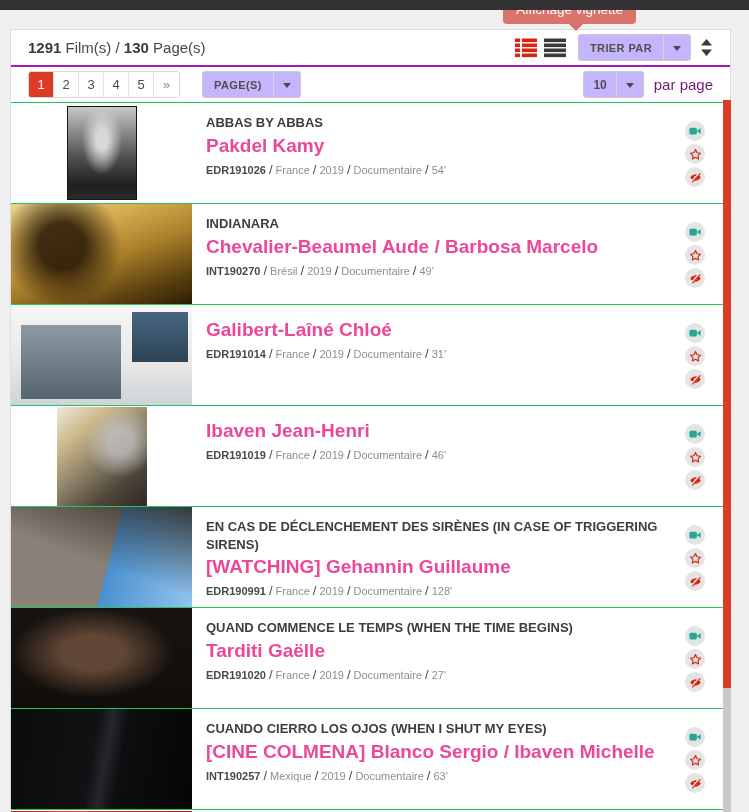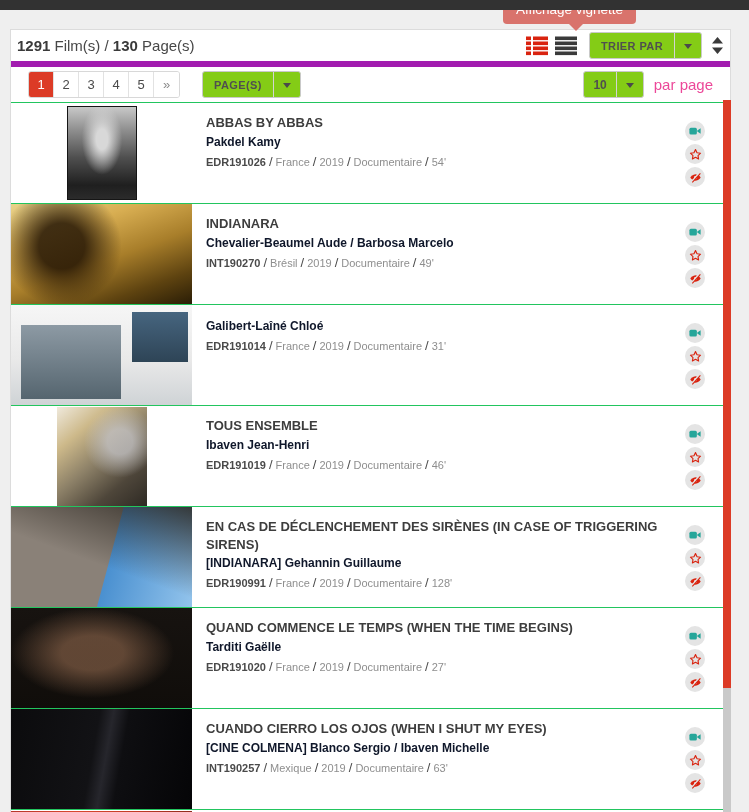--- a/index.html
+++ b/index.html
@@ -9,54 +9,54 @@
   .navbar { position:absolute; left:0; top:0; width:749px; height:10px; background:#323232; z-index:3; }
 
   .tooltip { position:absolute; left:503px; top:-7px; z-index:1; background:#d9736c; color:#fff;
              font-size:13.5px; padding:9px 13px 7px; border-radius:4px; white-space:nowrap; }
   .tooltip:after { content:""; position:absolute; top:100%; left:66px;
                    border:7px solid transparent; border-top-color:#d9736c; border-bottom-width:0; }
 
   .panel { position:absolute; left:10px; top:29px; width:721px; height:900px;
            background:#fff; border:1px solid #dcdcdc; }
 
-  .panel-header { height:37px; display:flex; align-items:center; padding:0 6px; border-bottom:6px solid #a21caf; }
+  .panel-header { height:37px; display:flex; align-items:center; padding:0 17px; border-bottom:2px solid #a21caf; }
   .counts { flex:1; font-size:15px; color:#474747; }
   .counts b { font-weight:700; color:#3a3a3a; }
 
   .view-icon { width:22px; height:20px; display:inline-flex; align-items:center; cursor:pointer; }
   .view-icon.red { margin-right:7px; }
   .view-icon.dark { margin-right:12px; }
 
   .split-btn { display:inline-flex; align-items:stretch; border:1px solid #c9c9c9; border-radius:3px;
-               background:#84cc16; height:27px; cursor:pointer; }
+               background:#c4b5fd; height:27px; cursor:pointer; }
   .split-btn .txt { display:flex; align-items:center; padding:0 11px; font-size:11px; font-weight:700;
                     color:#4f4f4f; letter-spacing:.4px; }
   .split-btn .caret { display:flex; align-items:center; padding:0 9px; border-left:1px solid #d4d4d4; }
   .caret-down { width:0; height:0; border:4.5px solid transparent; border-top:5.5px solid #4a4a4a; margin-top:5px; }
 
   .sort-arrows { margin-left:9px; cursor:pointer; display:inline-flex; }
 
   .pagination-bar { height:35px; display:flex; align-items:center; padding:0 17px; }
   .page-group { display:inline-flex; border:1px solid #d8d8d8; border-radius:3px; overflow:hidden; }
   .page-btn { width:25px; height:25px; display:flex; align-items:center; justify-content:center;
               font-size:13px; color:#4a4a4a; background:#fff; border-right:1px solid #e2e2e2; cursor:pointer; }
   .page-btn:last-child { border-right:none; color:#8a8a8a; }
   .page-btn.active { background:#dc3b26; color:#fff; }
   .pages-dd { margin-left:22px; }
   .spacer { flex:1; }
   .perpage-dd .txt { font-size:12px; font-weight:700; letter-spacing:0; padding:0 9px; }
-  .perpage-label { margin-left:10px; font-size:15px; color:#ec4899; }
+  .perpage-label { margin-left:10px; font-size:15px; color:#701a75; }
 
   .film-row { height:101px; border-top:1px solid #22c55e; display:flex; position:relative; }
   .thumb-col { width:181px; flex:none; overflow:hidden; }
   .thumb { width:100%; height:100%; cursor:pointer; }
   .info { width:492px; flex:none; padding:11px 0 0 14px; }
   .film-title { font-size:13px; font-weight:700; color:#3d3d3d; line-height:1.35; max-width:480px; cursor:pointer; }
-  .film-director { font-size:12px; font-weight:700; color:#0f172a; margin-top:3px; }
+  .film-director { font-size:19px; font-weight:700; color:#ec4899; margin-top:3px; }
   .film-meta { font-size:11px; color:#8e8e8e; margin-top:5px; }
   .film-meta b { color:#4a4a4a; font-weight:700; }
   .film-meta .sep { color:#4a4a4a; font-size:13px; margin:0 3px; font-weight:300; }
 
   .actions { flex:none; width:22px; margin-right:14px; padding-top:18px;
              display:flex; flex-direction:column; gap:3px; align-items:center; }
   .act { width:20px; height:20px; border-radius:50%; background:#e4e4e4; display:flex;
          align-items:center; justify-content:center; cursor:pointer; }
 
   .film-row.partial { height:12px; }
@@ -242,21 +242,20 @@
           </svg>
         </span>
     </div>
   </div>
 
   <div class="film-row">
     <div class="thumb-col">
       <div class="thumb" style="width:90px;height:99px;margin:1px auto 0;display:block;background:radial-gradient(circle at 70% 35%, rgba(200,200,205,0.7) 0 14%, rgba(0,0,0,0) 40%), linear-gradient(140deg,#efe9dc 0%,#cdb98a 25%,#8d8168 50%,#4e463a 75%,#2e2a24 100%)"></div>
     </div>
     <div class="info">
-      <div class="film-title">TOUS ENSEMBLE</div>
       <div class="film-director">Ibaven Jean-Henri</div>
       <div class="film-meta">
         <b>EDR191019</b><span class="sep">/</span><span>France</span><span class="sep">/</span><span>2019</span><span class="sep">/</span><span>Documentaire</span><span class="sep">/</span><span>46'</span>
       </div>
     </div>
     <div class="actions">
       <span class="act">
           <svg width="12" height="12" viewBox="0 0 16 16">
             <rect x="0.5" y="3.5" width="10" height="9" rx="2" fill="#26a69a"></rect>
             <path d="M11 7.2 L15.5 4.2 V11.8 L11 8.8 Z" fill="#26a69a"></path>
@@ -277,21 +276,21 @@
         </span>
     </div>
   </div>
 
   <div class="film-row">
     <div class="thumb-col">
       <div class="thumb" style="background:linear-gradient(200deg, rgba(40,35,28,0.85), rgba(40,35,28,0) 55%), linear-gradient(105deg,#8a8178 0 54%, #4a90d0 54.5%, #93c4ec 100%)"></div>
     </div>
     <div class="info">
       <div class="film-title">EN CAS DE DÉCLENCHEMENT DES SIRÈNES (IN CASE OF TRIGGERING SIRENS)</div>
-      <div class="film-director">[INDIANARA] Gehannin Guillaume</div>
+      <div class="film-director">[WATCHING] Gehannin Guillaume</div>
       <div class="film-meta">
         <b>EDR190991</b><span class="sep">/</span><span>France</span><span class="sep">/</span><span>2019</span><span class="sep">/</span><span>Documentaire</span><span class="sep">/</span><span>128'</span>
       </div>
     </div>
     <div class="actions">
       <span class="act">
           <svg width="12" height="12" viewBox="0 0 16 16">
             <rect x="0.5" y="3.5" width="10" height="9" rx="2" fill="#26a69a"></rect>
             <path d="M11 7.2 L15.5 4.2 V11.8 L11 8.8 Z" fill="#26a69a"></path>
           </svg>

